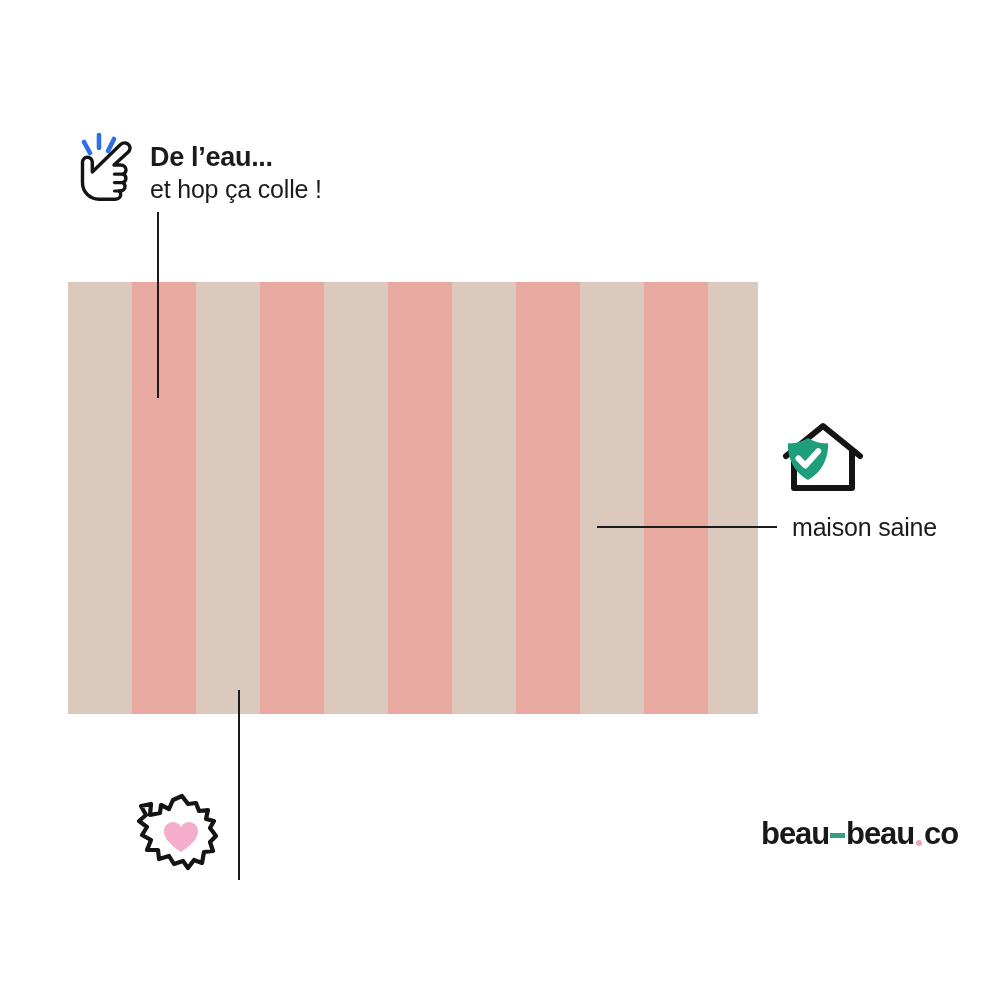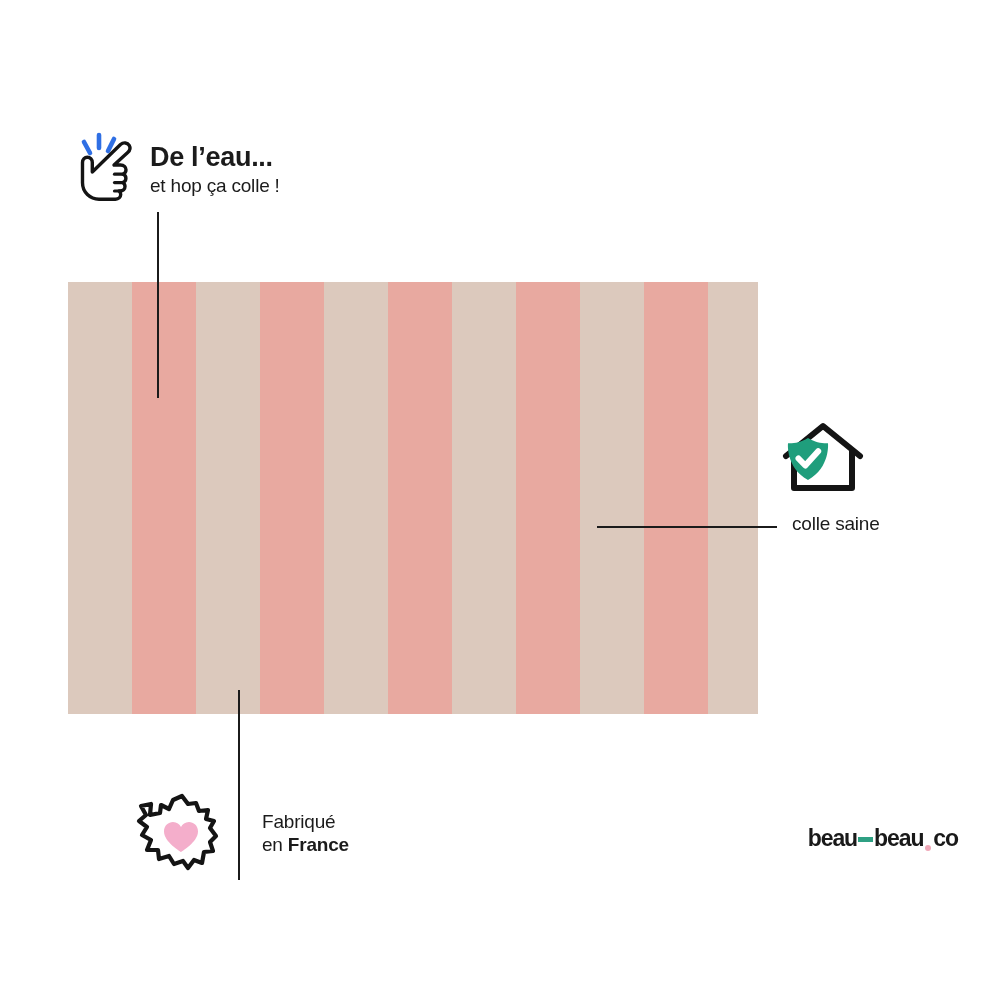--- a/index.html
+++ b/index.html
@@ -53,37 +53,37 @@
   }
   .callout .title {
     font-weight: bold;
     font-size: 27px;
     letter-spacing: -0.3px;
     white-space: nowrap;
     display: block;
   }
   .callout .sub {
     font-weight: normal;
-    font-size: 19px;
+    font-size: 25px;
     letter-spacing: -0.2px;
     white-space: nowrap;
     display: block;
   }
 
   
   .icon-box {
     position: absolute;
   }
 
   
   #logo {
     position: absolute;
     right: 42px;
     bottom: 24px;
-    font-size: 23px;
+    font-size: 31px;
     font-weight: bold;
     letter-spacing: -1.1px;
     color: #191919;
     white-space: nowrap;
     display: flex;
     align-items: center;
   }
   #logo .dash-mark {
     display: inline-block;
     width: 15px;
@@ -180,41 +180,37 @@
       <path d="M30 20 C22.5 24.5 16.5 25.5 10 25.3 C10 25.3 7.5 49.5 30 62
                C52.5 49.5 50 25.3 50 25.3 C43.5 25.5 37.5 24.5 30 20 Z" fill="#1f9e7c"></path>
 
       <path d="M20.5 40.5 L27.3 47.5 L40.2 33.2" fill="none" stroke="#ffffff" stroke-width="6" stroke-linecap="round" stroke-linejoin="round"></path>
     </svg>
   </div>
 
   <div class="leader h" style="left:597px; top:526px; width:180px;"></div>
 
   <div class="callout" style="left:792px; top:512px;">
-    <span class="sub">colle saine</span>
+    <span class="sub">maison saine</span>
   </div>
 
   <div class="leader v" style="left:238px; top:690px; height:190px;"></div>
 
   <div class="icon-box" style="left:130px; top:790px; width:100px; height:96px;">
     <svg width="100" height="96" viewBox="0 0 100 96" xmlns="http://www.w3.org/2000/svg">
       <path d="M52 6 L58 14 L66 13 L69 21 L78 20 L76 29 L84 31 L80 38 L86 46
                L80 52 L83 61 L74 62 L72 73 L64 70 L58 78 L53 71 L44 74 L39 66
                L29 69 L28 60 L17 60 L21 50 L12 45 L17 37 L9 31 L16 25 L11 16
                L21 14 L20 25 L30 23 L31 15 L39 19 L43 10 Z" fill="#ffffff" stroke="#141414" stroke-width="4.2" stroke-linejoin="round" stroke-linecap="round"></path>
       <path d="M51 62 C51 62 34 52 34 41.5 C34 35.5 38.5 32 43 32
                C46.8 32 49.6 34.3 51 37 C52.4 34.3 55.2 32 59 32
                C63.5 32 68 35.5 68 41.5 C68 52 51 62 51 62 Z" fill="#f4aecb"></path>
     </svg>
   </div>
 
-  <div class="callout" style="left:262px; top:810px;">
-    <span class="sub">Fabriqué</span>
-    <span class="sub"><span>en </span><b>France</b></span>
-  </div>
 
   <div id="logo">
     <span>beau</span>
     <span class="dash-mark"></span>
     <span>beau</span>
     <span class="dot-mark"></span>
     <span>co</span>
   </div>
 
 </div>

